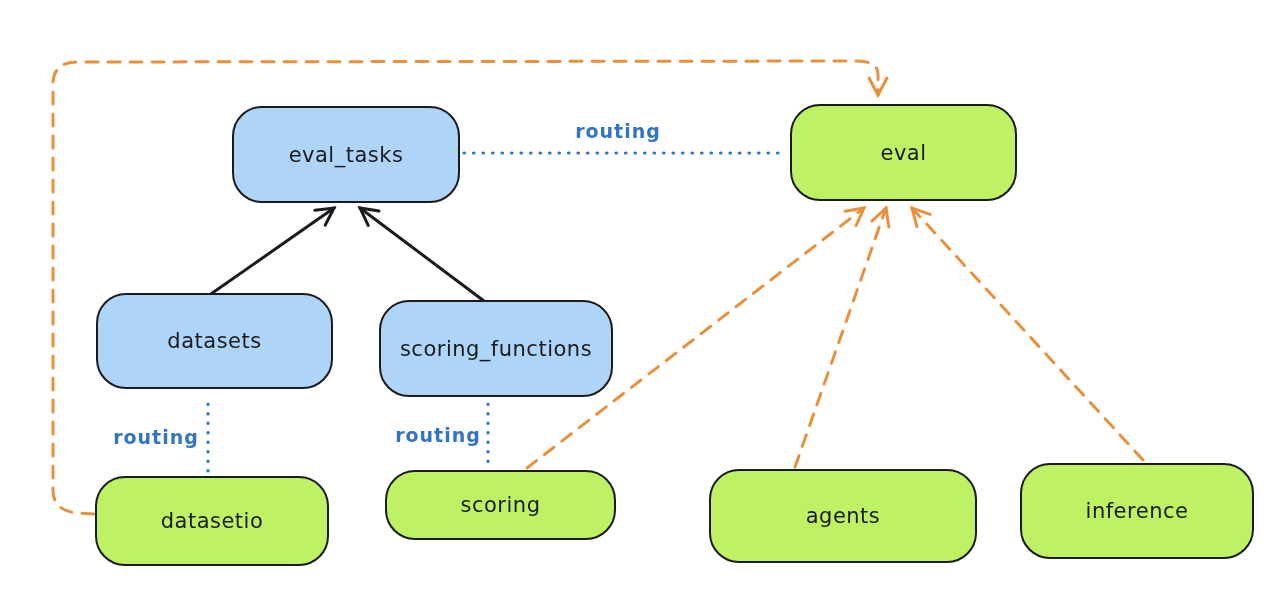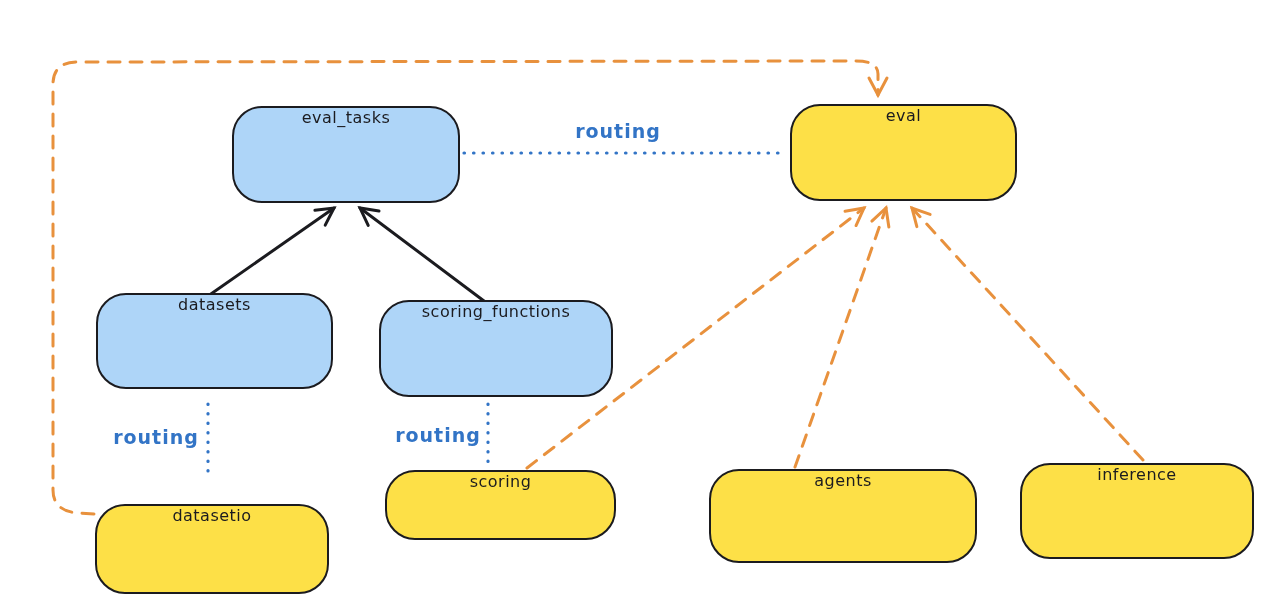--- a/index.html
+++ b/index.html
@@ -19,27 +19,28 @@
     position: absolute;
     left: 0; top: 0;
     width: 1280px; height: 596px;
   }
   .node {
     position: absolute;
     box-sizing: border-box;
     border: 2.5px solid #1b1b1f;
     border-radius: 30px;
     display: flex;
+    align-items: center;
     justify-content: center;
-    font-size: 16px;
+    font-size: 21px;
     color: #1b1b1f;
     letter-spacing: 0.5px;
   }
   .node.blue  { background: #aed5f8; }
-  .node.green { background: #fde047; }
+  .node.green { background: #bef264; }
   .edge-label {
     position: absolute;
     transform: translate(-50%, -50%);
     color: #3274c6;
     font-size: 19px;
     font-weight: 600;
     letter-spacing: 1px;
     white-space: nowrap;
   }
 </style>
@@ -80,21 +81,21 @@
   </div>
 
   <div class="node blue" style="left:96px; top:293px; width:237px; height:96px;">
     <span>datasets</span>
   </div>
 
   <div class="node blue" style="left:379px; top:300px; width:234px; height:97px;">
     <span>scoring_functions</span>
   </div>
 
-  <div class="node green" style="left:95px; top:476px; width:234px; height:90px;margin-top:28px;">
+  <div class="node green" style="left:95px; top:476px; width:234px; height:90px;">
     <span>datasetio</span>
   </div>
 
   <div class="node green" style="left:385px; top:470px; width:231px; height:70px;">
     <span>scoring</span>
   </div>
 
   <div class="node green" style="left:709px; top:469px; width:268px; height:94px;">
     <span>agents</span>
   </div>

